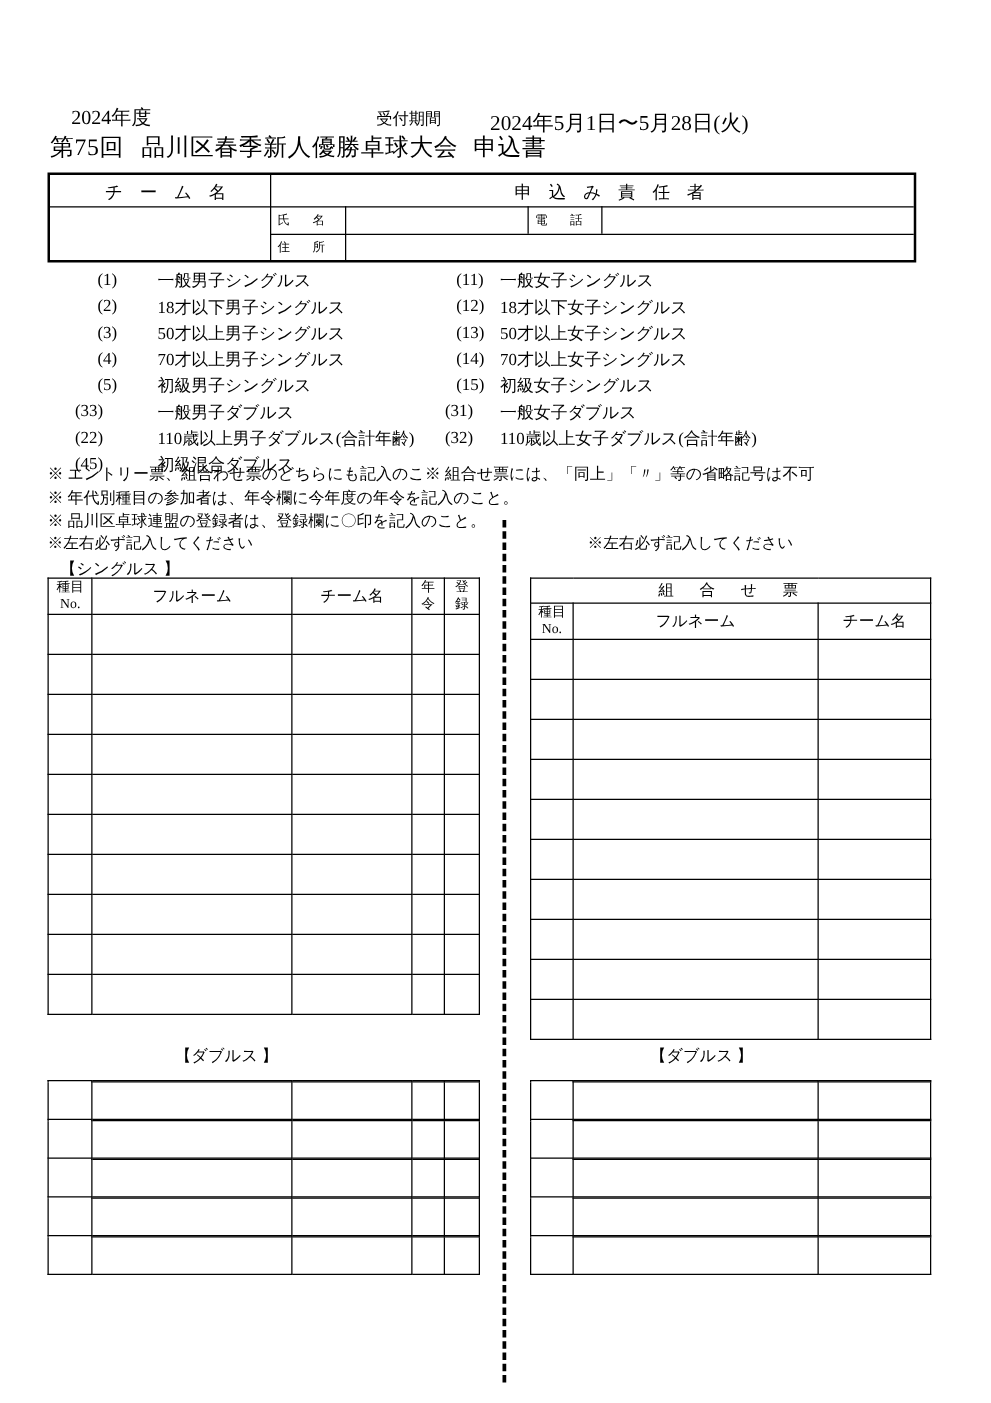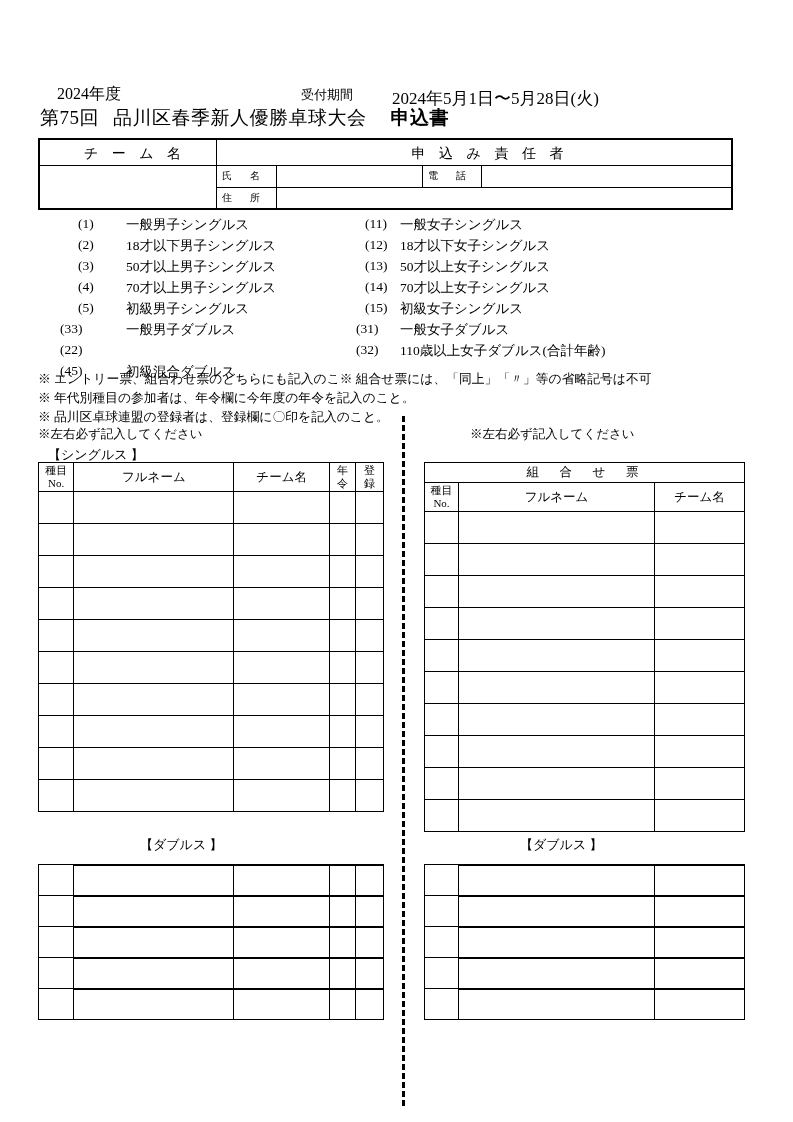--- a/index.html
+++ b/index.html
@@ -38,21 +38,21 @@
     left: 392px; top: 71px;
     font-size: 17px;
   }
   .hdr-title {
     position: absolute;
     left: 40px; top: 89px;
     font-size: 19px;
     letter-spacing: 0.5px;
   }
   .hdr-title .num { margin-right: 14px; }
-  .hdr-title .sub { margin-left: 24px; font-weight: bold; }
+  .hdr-title .sub { margin-left: 12px; }
 
   
   .teambox {
     position: absolute;
     left: 38px; top: 122px;
     width: 695px; height: 72px;
     border: 2px solid #000;
     box-sizing: border-box;
   }
   .tb-hline {
@@ -226,20 +226,21 @@
       <span class="ev-tx-r">初級女子シングルス</span>
     </div>
     <div class="ev-row">
       <span class="ev-no-l" style="left:0px;">(33)</span>
       <span class="ev-tx-l">一般男子ダブルス</span>
       <span class="ev-no-r" style="left:296px;">(31)</span>
       <span class="ev-tx-r">一般女子ダブルス</span>
     </div>
     <div class="ev-row">
       <span class="ev-no-l" style="left:0px;">(22)</span>
+      <span class="ev-tx-l">110歳以上男子ダブルス(合計年齢)</span>
       <span class="ev-no-r" style="left:296px;">(32)</span>
       <span class="ev-tx-r">110歳以上女子ダブルス(合計年齢)</span>
     </div>
     <div class="ev-row">
       <span class="ev-no-l" style="left:0px;">(45)</span>
       <span class="ev-tx-l">初級混合ダブルス</span>
     </div>
   </div>
 
   <div class="notes">

